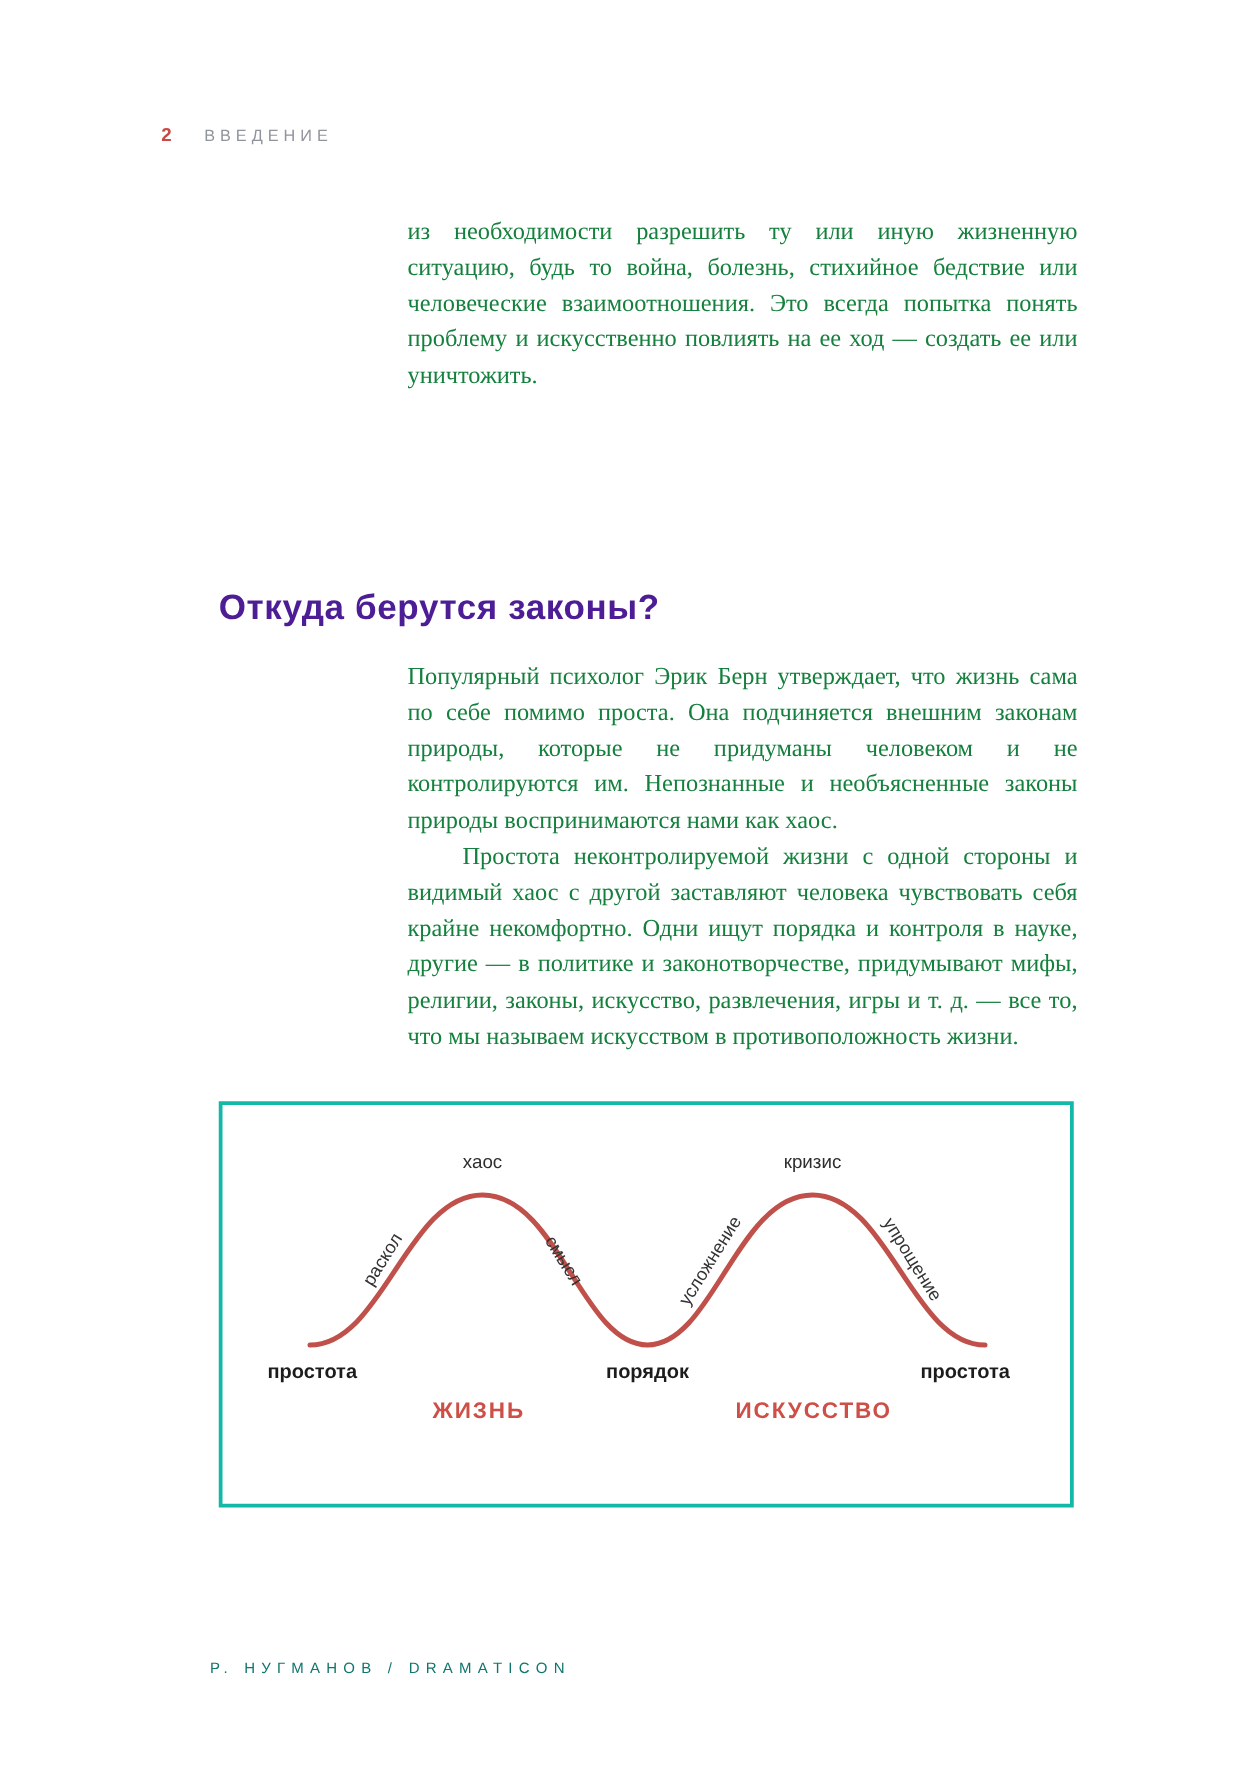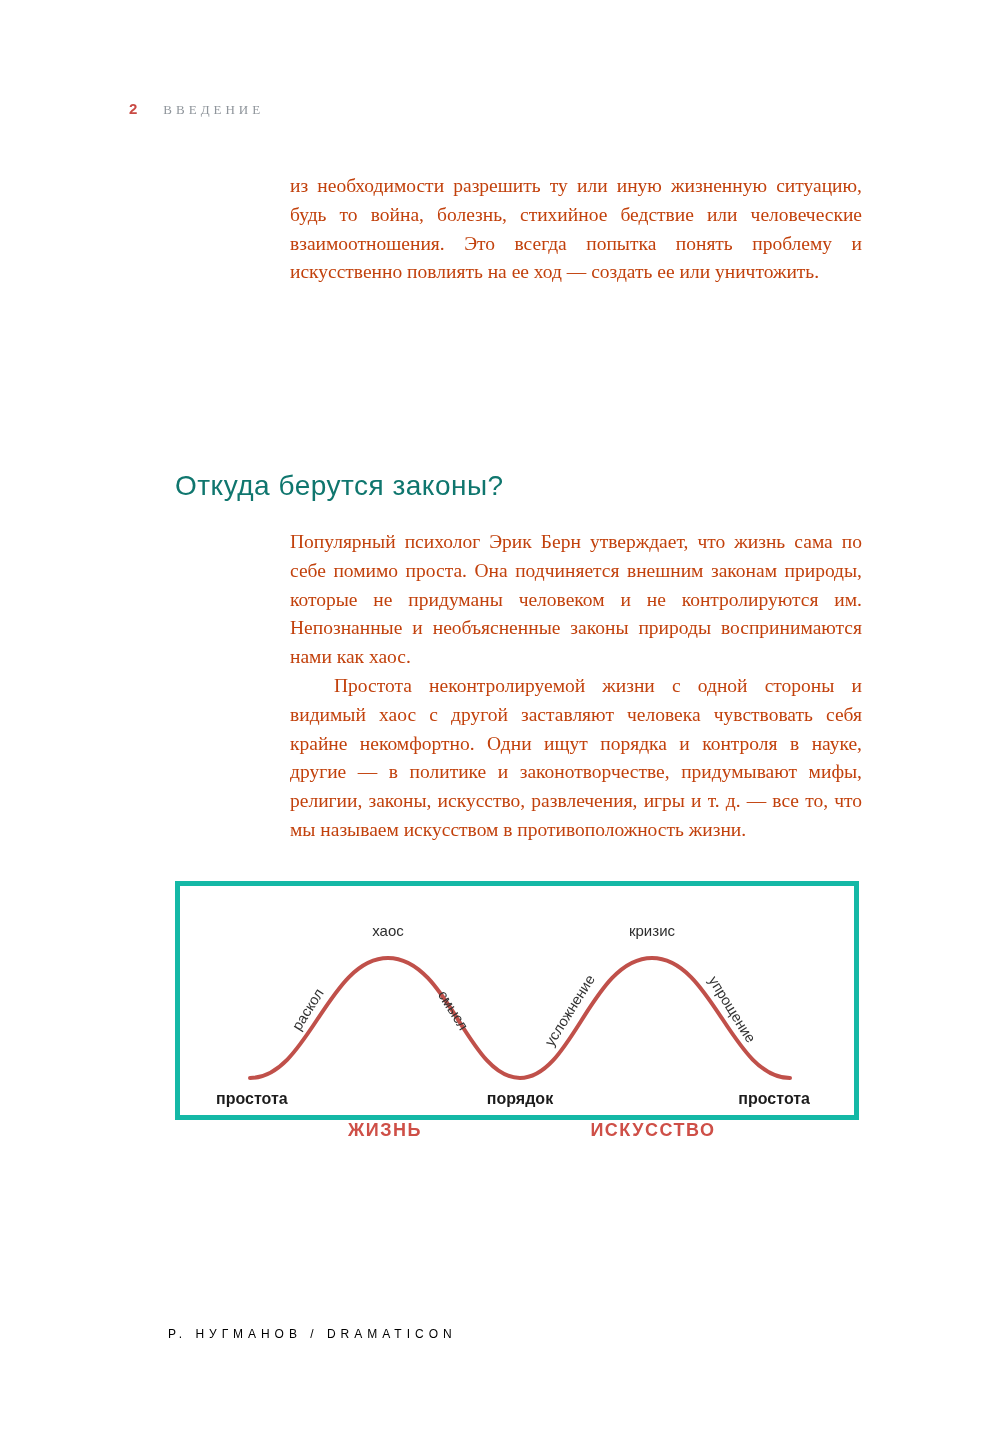--- a/index.html
+++ b/index.html
@@ -25,50 +25,50 @@
   }
   .page-number {
     font-size: 15px;
     font-weight: bold;
     color: #c94a44;
   }
   .header-title {
     font-size: 13px;
     letter-spacing: 4px;
     color: #8f959b;
-    font-family: Liberation Serif, serif;
   }
   .text-block { position: absolute; left: 290px; width: 572px; }
   .text-block-1 { top: 172px; }
   .text-block-2 { top: 528px; }
   .text-block-3 { top: 1183px; }
   .para {
     font-size: 19.5px;
     line-height: 28.8px;
     text-align: justify;
-    color: #c2410c;
+    color: #15803d;
+    margin-left: 36px;
   }
   .para.indent { text-indent: 44px; }
   .section-heading {
     position: absolute;
     top: 470px;
     left: 175px;
     font-family: "Liberation Sans", sans-serif;
-    font-weight: normal;
+    font-weight: bold;
     font-size: 28px;
-    color: #0f766e;
+    color: #4c1d95;
     letter-spacing: 0.5px;
   }
   .diagram-box {
     position: absolute;
     top: 881px;
     left: 175px;
     width: 684px;
-    height: 239px;
-    border: 5px solid #14b8a6;
+    height: 325px;
+    border: 3px solid #14b8a6;
     background: #ffffff;
   }
   .diagram-box svg { display: block; }
   .svg-label {
     font-family: "Liberation Sans", sans-serif;
     font-size: 14.5px;
     fill: #333333;
   }
   .svg-peak {
     font-family: "Liberation Sans", sans-serif;
@@ -88,21 +88,21 @@
     letter-spacing: 1.5px;
     fill: #ce4f47;
   }
   .running-footer {
     position: absolute;
     top: 1327px;
     left: 168px;
     font-family: "Liberation Sans", sans-serif;
     font-size: 12px;
     letter-spacing: 5px;
-    color: #000000;
+    color: #0f766e;
     text-align: right;
   }
 </style>
 </head>
 <body>
 
 <div class="page">
 
   <div class="running-header">
     <span class="page-number">2</span>

